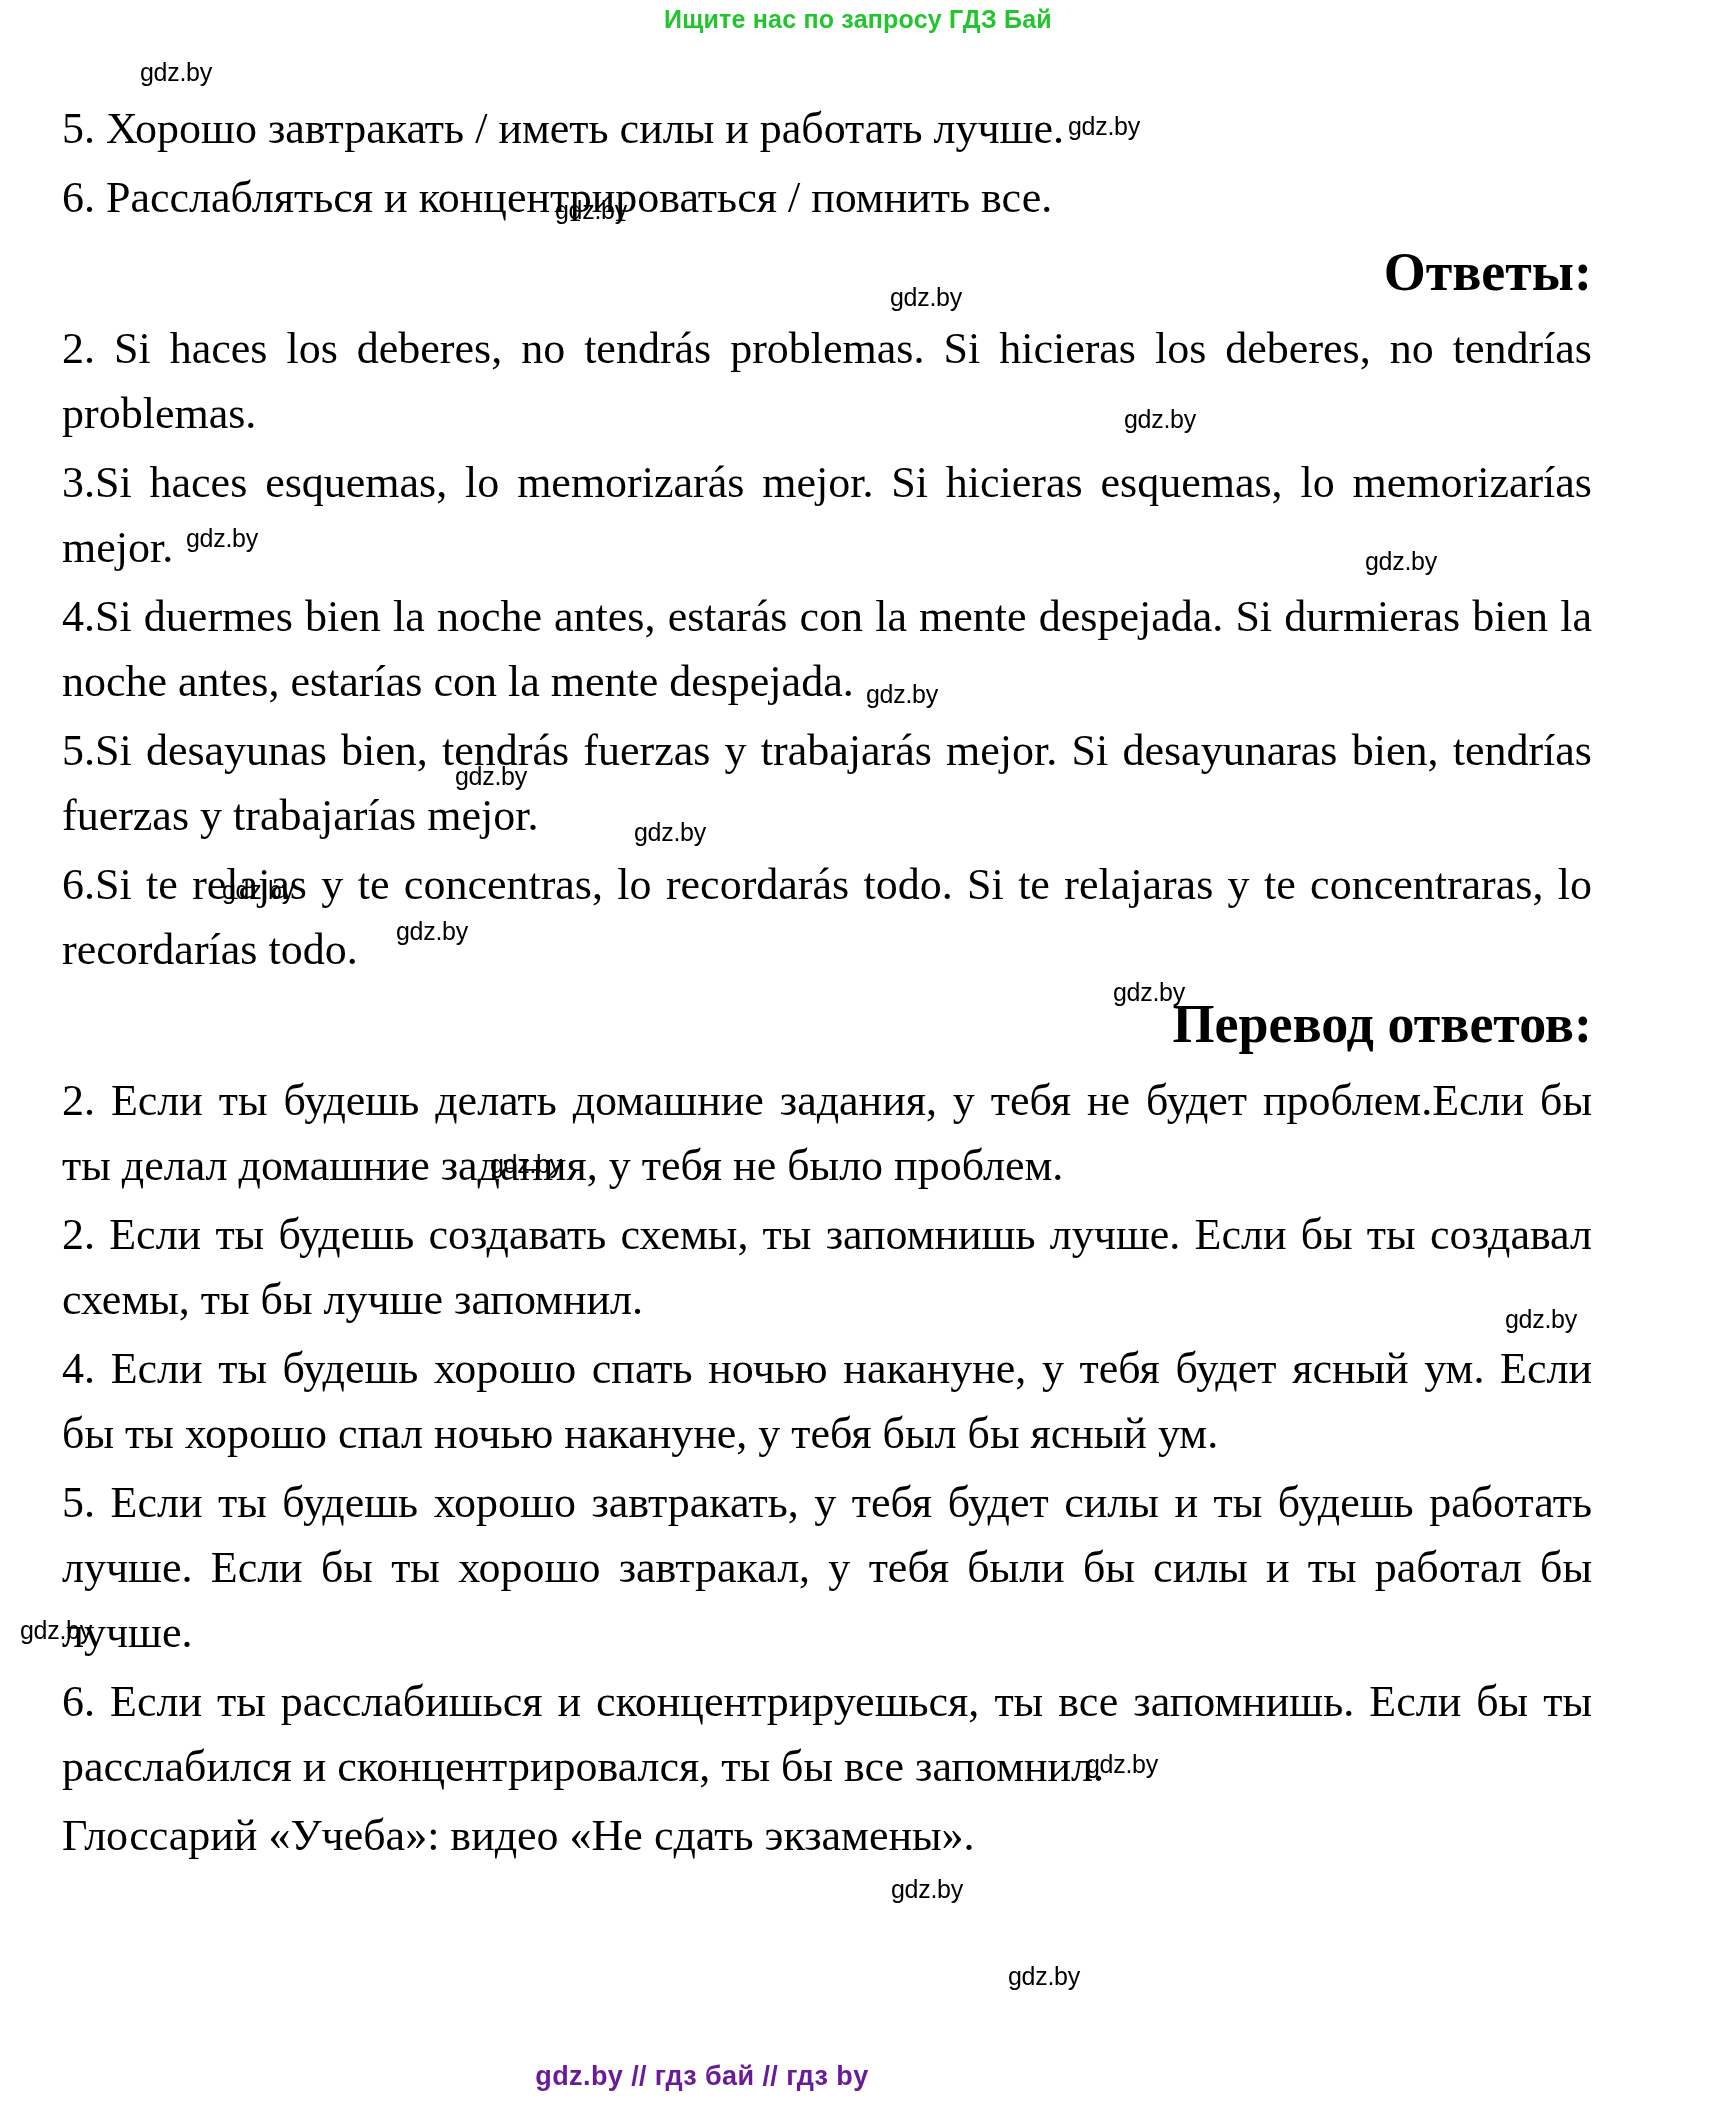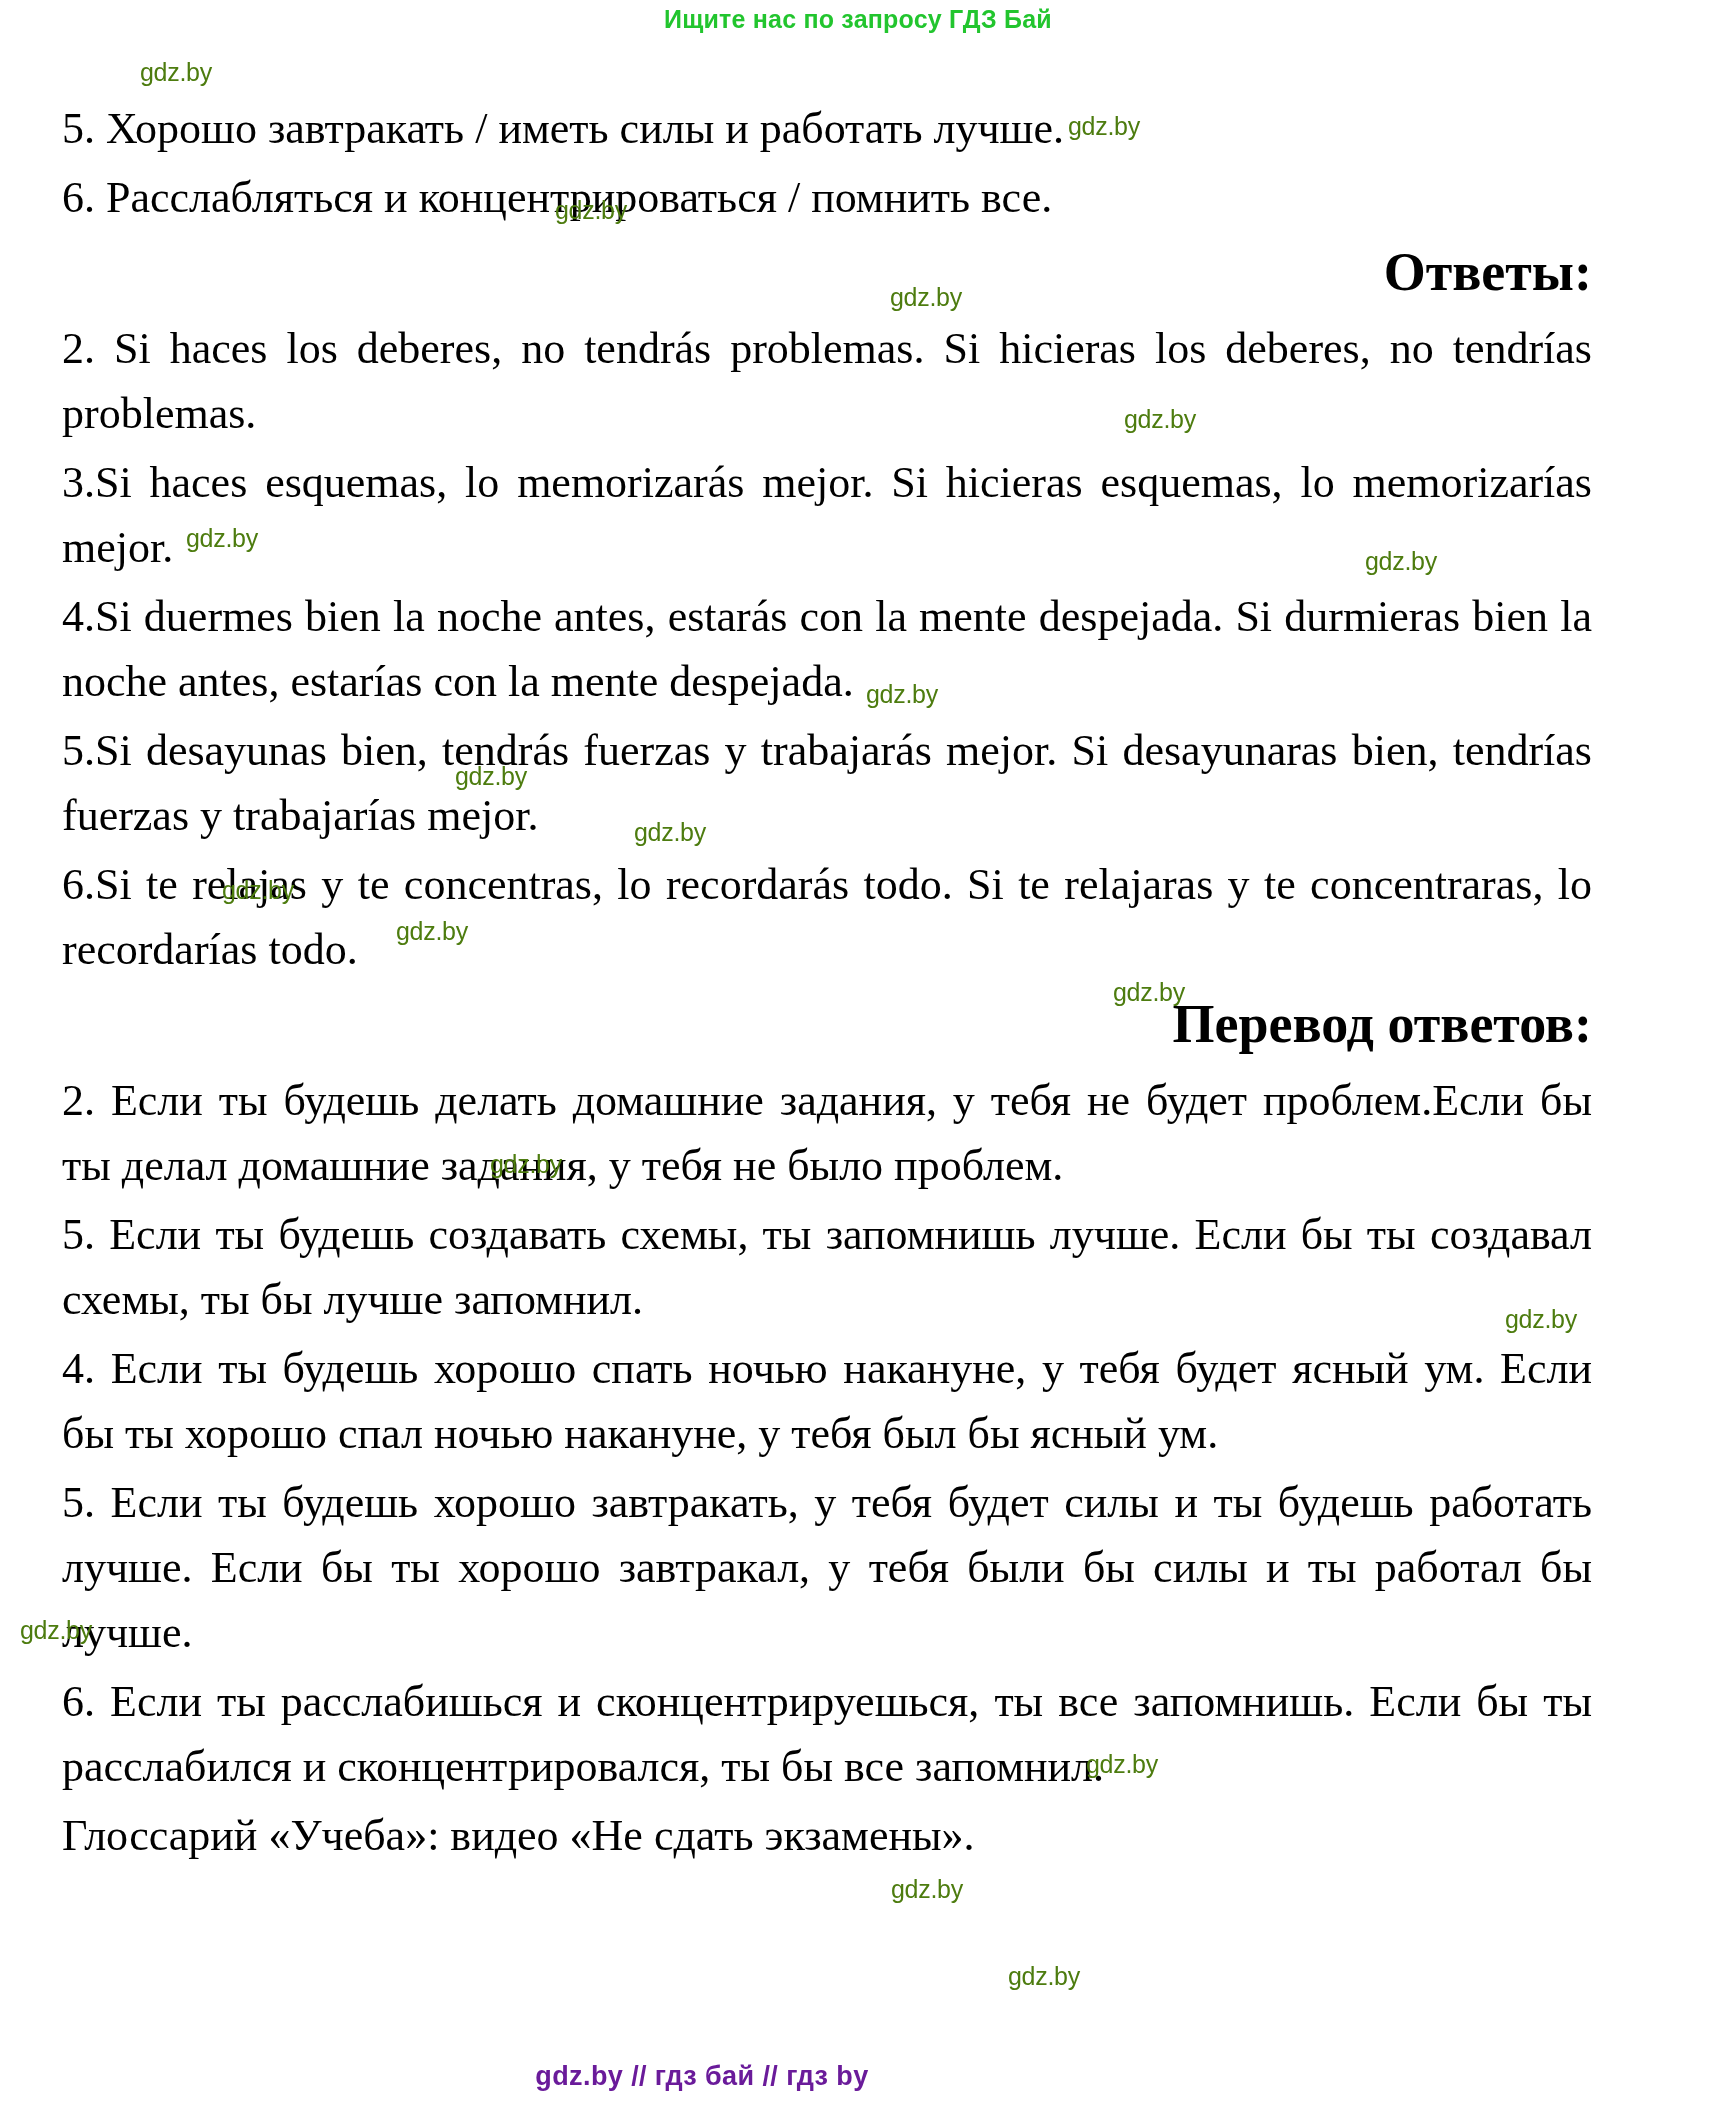--- a/index.html
+++ b/index.html
@@ -61,21 +61,21 @@
     margin: 6px 0 8px 0;
     text-align: right;
   }
 
   
   .wm {
     position: absolute;
     font-family: "Liberation Sans", "DejaVu Sans", sans-serif;
     font-size: 25px;
     font-weight: 500;
-    color: #4d7c0f;
+    color: #000000;
     white-space: nowrap;
     letter-spacing: -0.3px;
     pointer-events: none;
   }
 
   
   #site-footer {
     position: absolute;
     left: 0;
     bottom: 12px;
@@ -108,21 +108,21 @@
   <p class="para">4.Si duermes bien la noche antes, estarás con la mente despejada. Si durmieras bien la noche antes, estarías con la mente despejada.</p>
 
   <p class="para">5.Si desayunas bien, tendrás fuerzas y trabajarás mejor. Si desayunaras bien, tendrías fuerzas y trabajarías mejor.</p>
 
   <p class="para">6.Si te relajas y te concentras, lo recordarás todo. Si te relajaras y te concentraras, lo recordarías todo.</p>
 
   <p class="heading">Перевод ответов:</p>
 
   <p class="para">2. Если ты будешь делать домашние задания, у тебя не будет проблем.Если бы ты делал домашние задания, у тебя не было проблем.</p>
 
-  <p class="para">5. Если ты будешь создавать схемы, ты запомнишь лучше. Если бы ты создавал схемы, ты бы лучше запомнил.</p>
+  <p class="para">2. Если ты будешь создавать схемы, ты запомнишь лучше. Если бы ты создавал схемы, ты бы лучше запомнил.</p>
 
   <p class="para">4. Если ты будешь хорошо спать ночью накануне, у тебя будет ясный ум. Если бы ты хорошо спал ночью накануне, у тебя был бы ясный ум.</p>
 
   <p class="para">5. Если ты будешь хорошо завтракать, у тебя будет силы и ты будешь работать лучше. Если бы ты хорошо завтракал, у тебя были бы силы и ты работал бы лучше.</p>
 
   <p class="para">6. Если ты расслабишься и сконцентрируешься, ты все запомнишь. Если бы ты расслабился и сконцентрировался, ты бы все запомнил.</p>
 
   <p class="para no-justify">Глоссарий «Учеба»: видео «Не сдать экзамены».</p>
 
 </div>

